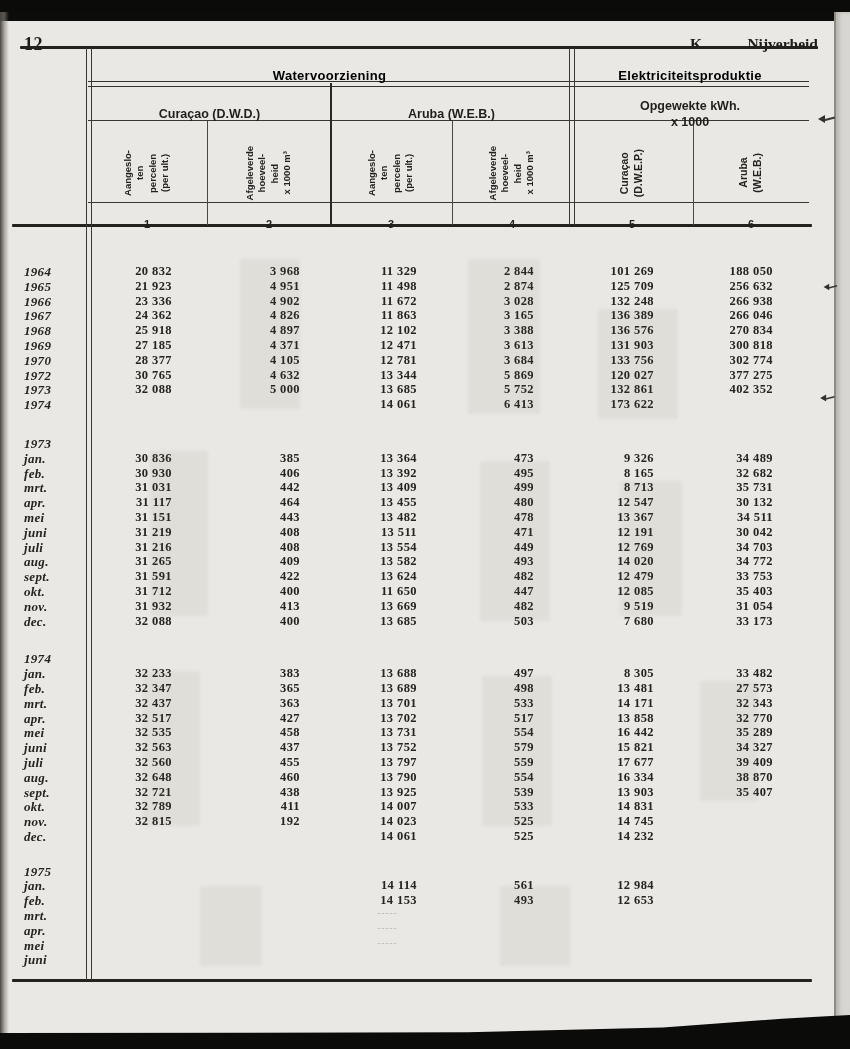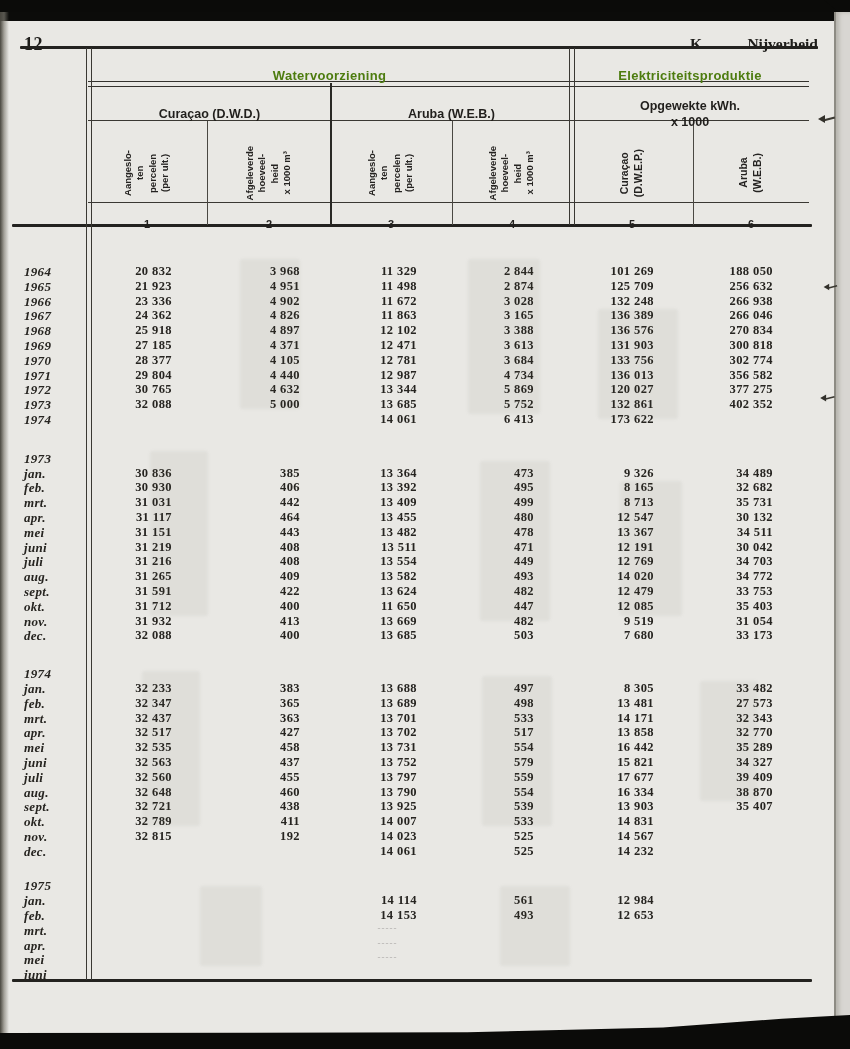--- a/index.html
+++ b/index.html
@@ -37,21 +37,21 @@
   .vrule.heavy{width:2px;background:#2a2925;}
   .vrule.thin{width:1px;background:#4a4842;}
 
   
   .page-number{position:absolute;left:24px;top:13px;font:700 18px "Liberation Serif",serif;color:#1d1c19;letter-spacing:.5px;}
   .section-head{position:absolute;top:14px;left:690px;width:128px;display:flex;justify-content:space-between;
         font:700 15.5px "Liberation Serif",serif;color:#1d1c19;}
 
   
   .grp{position:absolute;top:47px;text-align:center;font:700 13px "Liberation Sans",sans-serif;
-       color:#4d7c0f;letter-spacing:.3px;}
+       color:#000000;letter-spacing:.3px;}
   .sub{position:absolute;top:86px;text-align:center;font:700 12.5px "Liberation Sans",sans-serif;color:#211f1c;}
   .sub.twolines{top:78px;line-height:1.25;}
 
   .rot-col{position:absolute;top:113px;height:78px;display:flex;align-items:center;justify-content:center;}
   .rot-inner{writing-mode:vertical-rl;transform:rotate(180deg);text-align:center;
        font:700 9.5px "Liberation Sans",sans-serif;color:#242220;line-height:1.3;white-space:pre-line;}
   .rot-col.big .rot-inner{font-size:10.5px;}
 
   .colnum{position:absolute;top:197px;text-align:center;font:700 11px "Liberation Sans",sans-serif;color:#211f1c;}
 
@@ -214,29 +214,20 @@
           <div class="row">
             <div class="cell lbl">1970</div>
             <div class="cell c1">28 377</div>
             <div class="cell c2">4 105</div>
             <div class="cell c3">12 781</div>
             <div class="cell c4">3 684</div>
             <div class="cell c5">133 756</div>
             <div class="cell c6">302 774</div>
           </div>
           <div class="row">
-            <div class="cell lbl">1971</div>
-            <div class="cell c1">29 804</div>
-            <div class="cell c2">4 440</div>
-            <div class="cell c3">12 987</div>
-            <div class="cell c4">4 734</div>
-            <div class="cell c5">136 013</div>
-            <div class="cell c6">356 582</div>
-          </div>
-          <div class="row">
             <div class="cell lbl">1972</div>
             <div class="cell c1">30 765</div>
             <div class="cell c2">4 632</div>
             <div class="cell c3">13 344</div>
             <div class="cell c4">5 869</div>
             <div class="cell c5">120 027</div>
             <div class="cell c6">377 275</div>
           </div>
           <div class="row">
             <div class="cell lbl">1973</div>
@@ -463,21 +454,21 @@
             <div class="cell c4">533</div>
             <div class="cell c5">14 831</div>
             <div class="cell c6"></div>
           </div>
           <div class="row">
             <div class="cell lbl">nov.</div>
             <div class="cell c1">32 815</div>
             <div class="cell c2">192</div>
             <div class="cell c3">14 023</div>
             <div class="cell c4">525</div>
-            <div class="cell c5">14 567</div>
+            <div class="cell c5">14 745</div>
             <div class="cell c6"></div>
           </div>
           <div class="row">
             <div class="cell lbl">dec.</div>
             <div class="cell c1"></div>
             <div class="cell c2"></div>
             <div class="cell c3">14 061</div>
             <div class="cell c4">525</div>
             <div class="cell c5">14 232</div>
             <div class="cell c6"></div>

